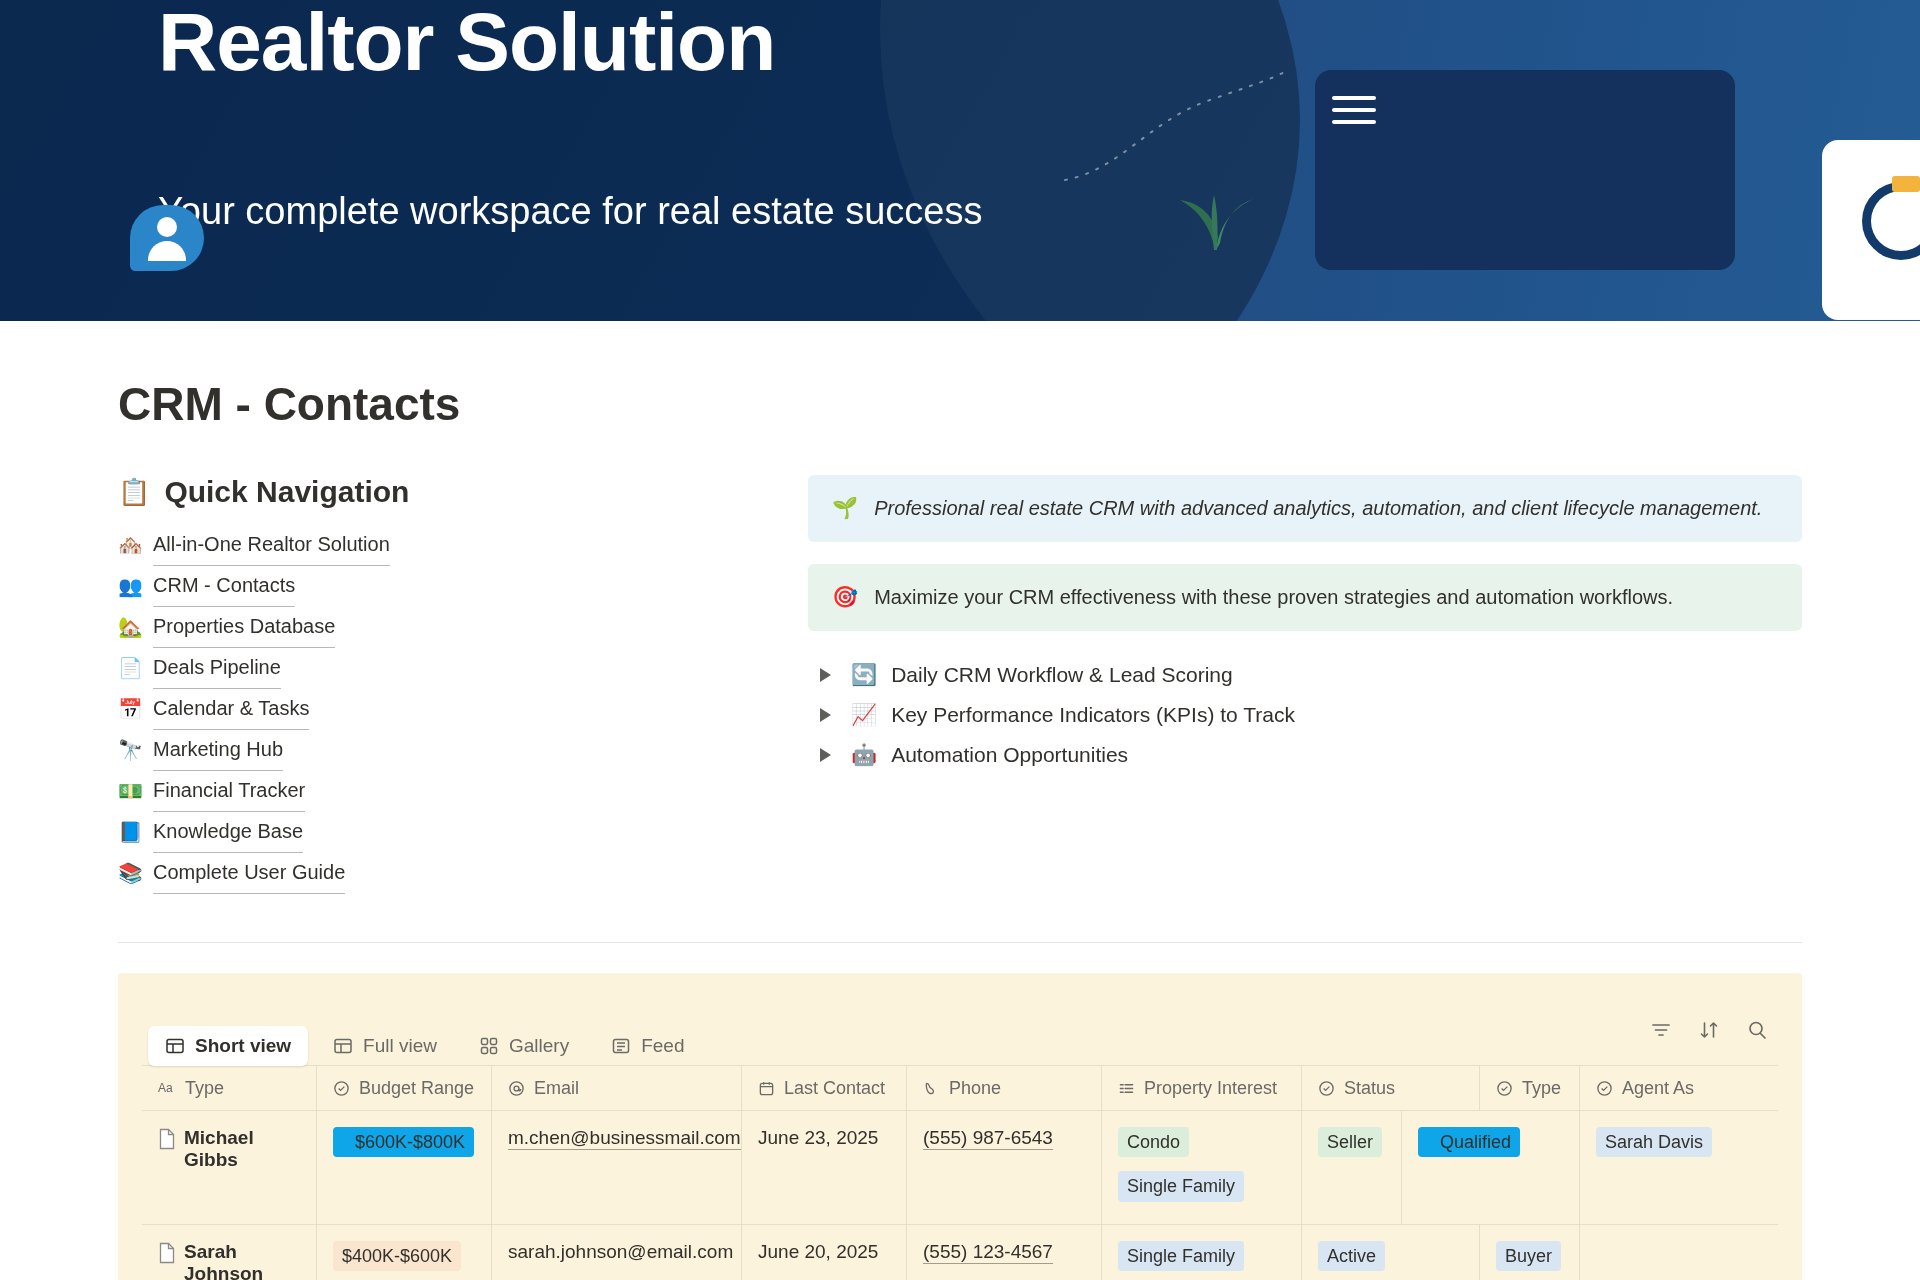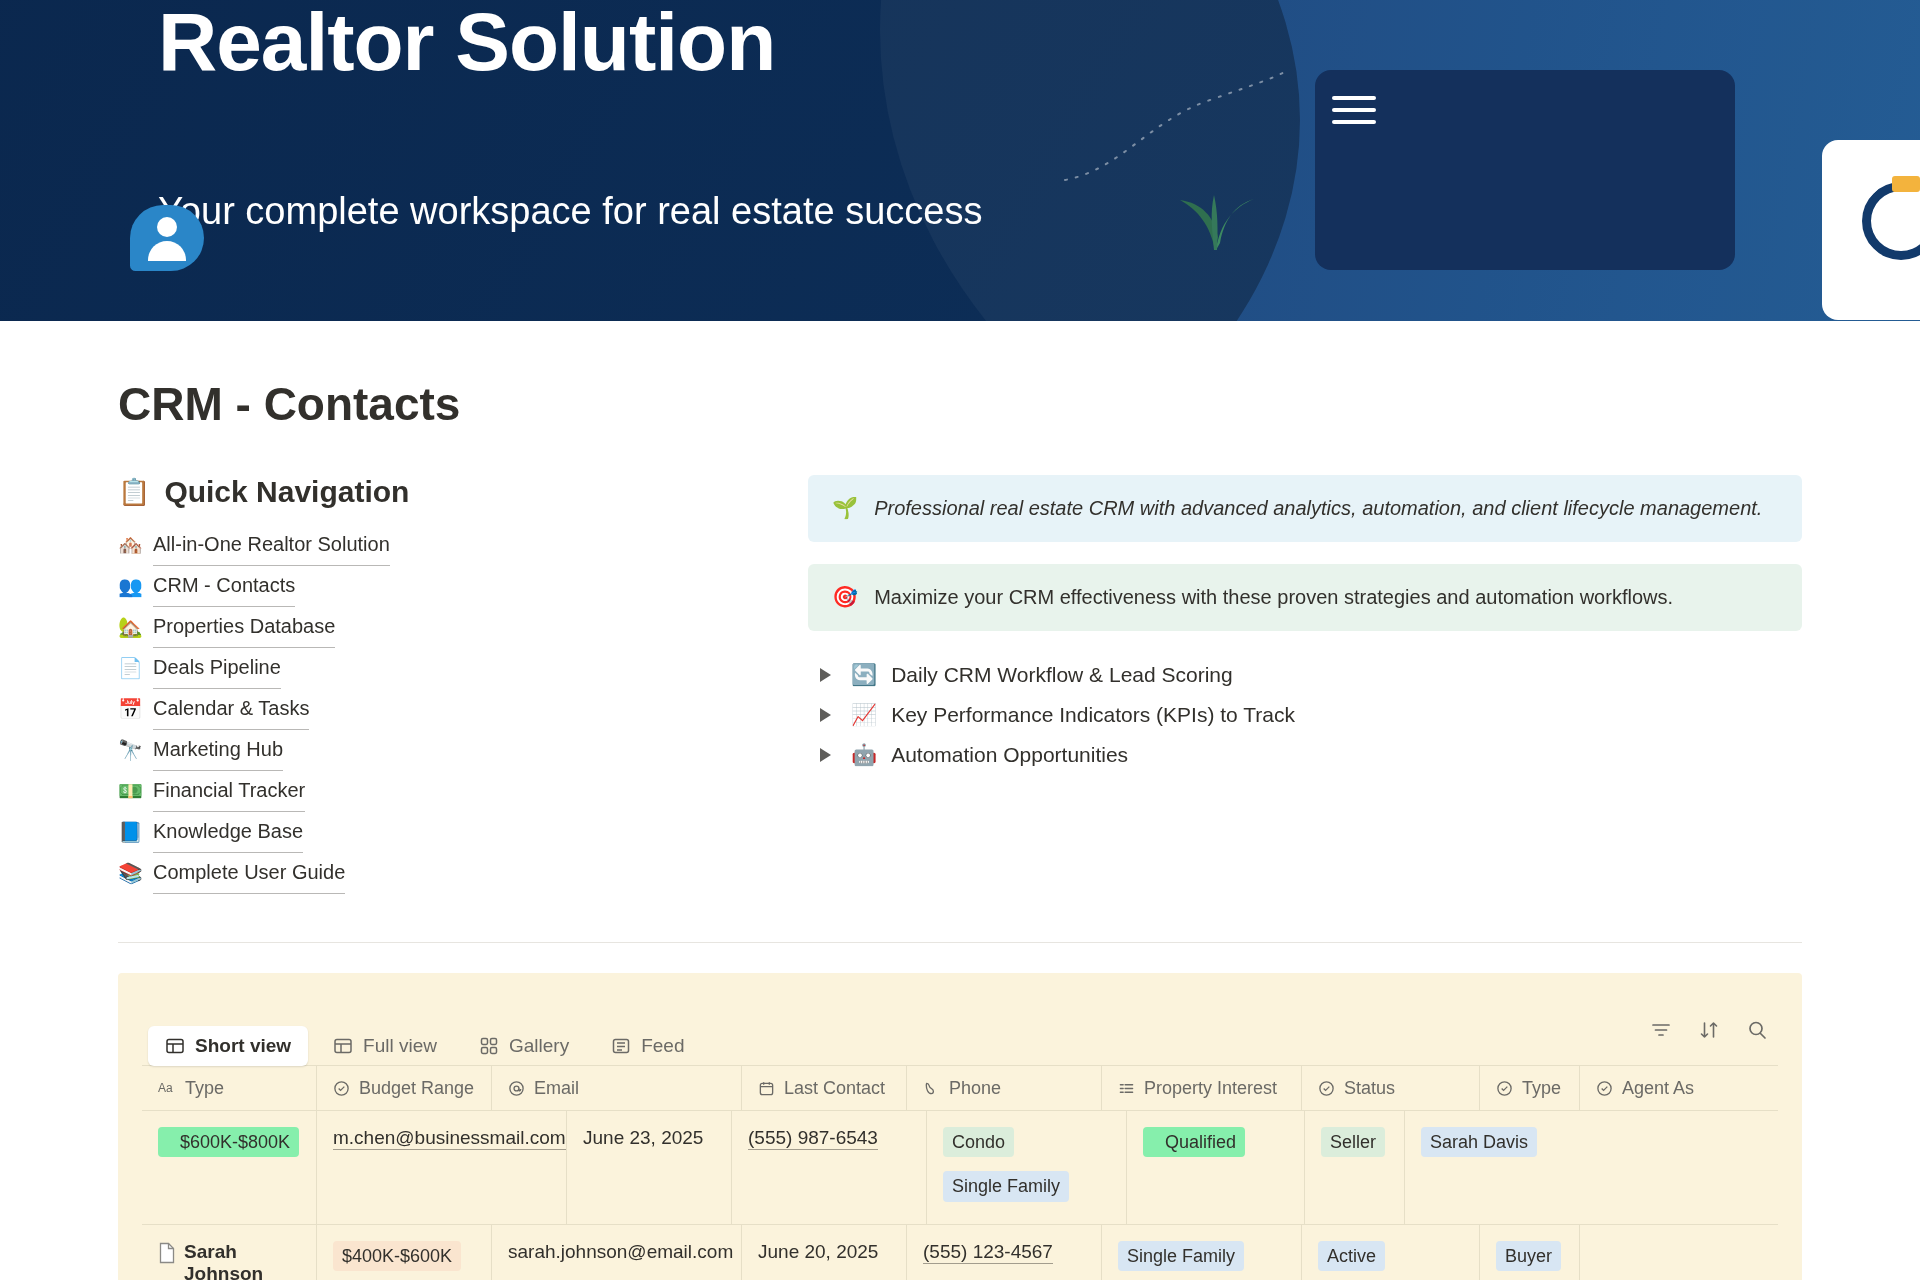--- a/index.html
+++ b/index.html
@@ -290,21 +290,21 @@
 
   .pill {
     display: inline-block;
     border-radius: 4px;
     padding: 3px 9px;
     font-size: 18px;
     line-height: 1.35;
     margin: 0 0 6px 0;
     white-space: nowrap;
   }
-  .pill-yellow { background: #86efac; padding-left: 22px; }
+  .pill-yellow { background: #0ea5e9; padding-left: 22px; }
   .pill-green  { background: #dbeddb; }
   .pill-blue   { background: #d8e6f3; }
   .pill-orange { background: #fae5cf; }
   .underline { border-bottom: 1px solid rgba(55,53,47,.45); }
   .stack { display: flex; flex-direction: column; align-items: flex-start; }
   .doc-icon { width: 18px; height: 22px; flex: 0 0 18px; margin-top: 1px; }
 </style>
 </head>
 <body>
 
@@ -539,41 +539,48 @@
             <circle cx="9" cy="9" r="7" fill="none" stroke="#6b6a66" stroke-width="1.4"></circle>
             <path d="M6 9l2 2 4-4" fill="none" stroke="#6b6a66" stroke-width="1.4"></path>
           </svg>
           <span>Agent As</span>
         </div>
       </div>
 
       <div class="db-body">
 
         <div class="db-row">
+          <div class="cell c-name">
+            <svg class="doc-icon" viewBox="0 0 18 22">
+              <path d="M2.5 1.5h8l5 5v14h-13z" fill="#fff" stroke="#8b8a86" stroke-width="1.3"></path>
+              <path d="M10.5 1.5v5h5" fill="none" stroke="#8b8a86" stroke-width="1.3"></path>
+            </svg>
+            <span style="font-weight:bold">Michael Gibbs</span>
+          </div>
           <div class="cell c-budget">
             <span class="pill pill-yellow">$600K-$800K</span>
           </div>
           <div class="cell c-email">
             <span class="underline">m.chen@businessmail.com</span>
           </div>
           <div class="cell c-last">
             <span>June 23, 2025</span>
           </div>
           <div class="cell c-phone">
             <span class="underline">(555) 987-6543</span>
           </div>
           <div class="cell c-prop stack">
             <span class="pill pill-green">Condo</span>
             <span class="pill pill-blue">Single Family</span>
           </div>
+          <div class="cell c-type">
+            <span class="pill pill-green">Seller</span>
+          </div>
           <div class="cell c-status">
             <span class="pill pill-yellow">Qualified</span>
-          </div>
-          <div class="cell c-type">
-            <span class="pill pill-green">Seller</span>
           </div>
           <div class="cell c-agent">
             <span class="pill pill-blue">Sarah Davis</span>
           </div>
         </div>
 
         <div class="db-row">
           <div class="cell c-name">
             <svg class="doc-icon" viewBox="0 0 18 22">
               <path d="M2.5 1.5h8l5 5v14h-13z" fill="#fff" stroke="#8b8a86" stroke-width="1.3"></path>

